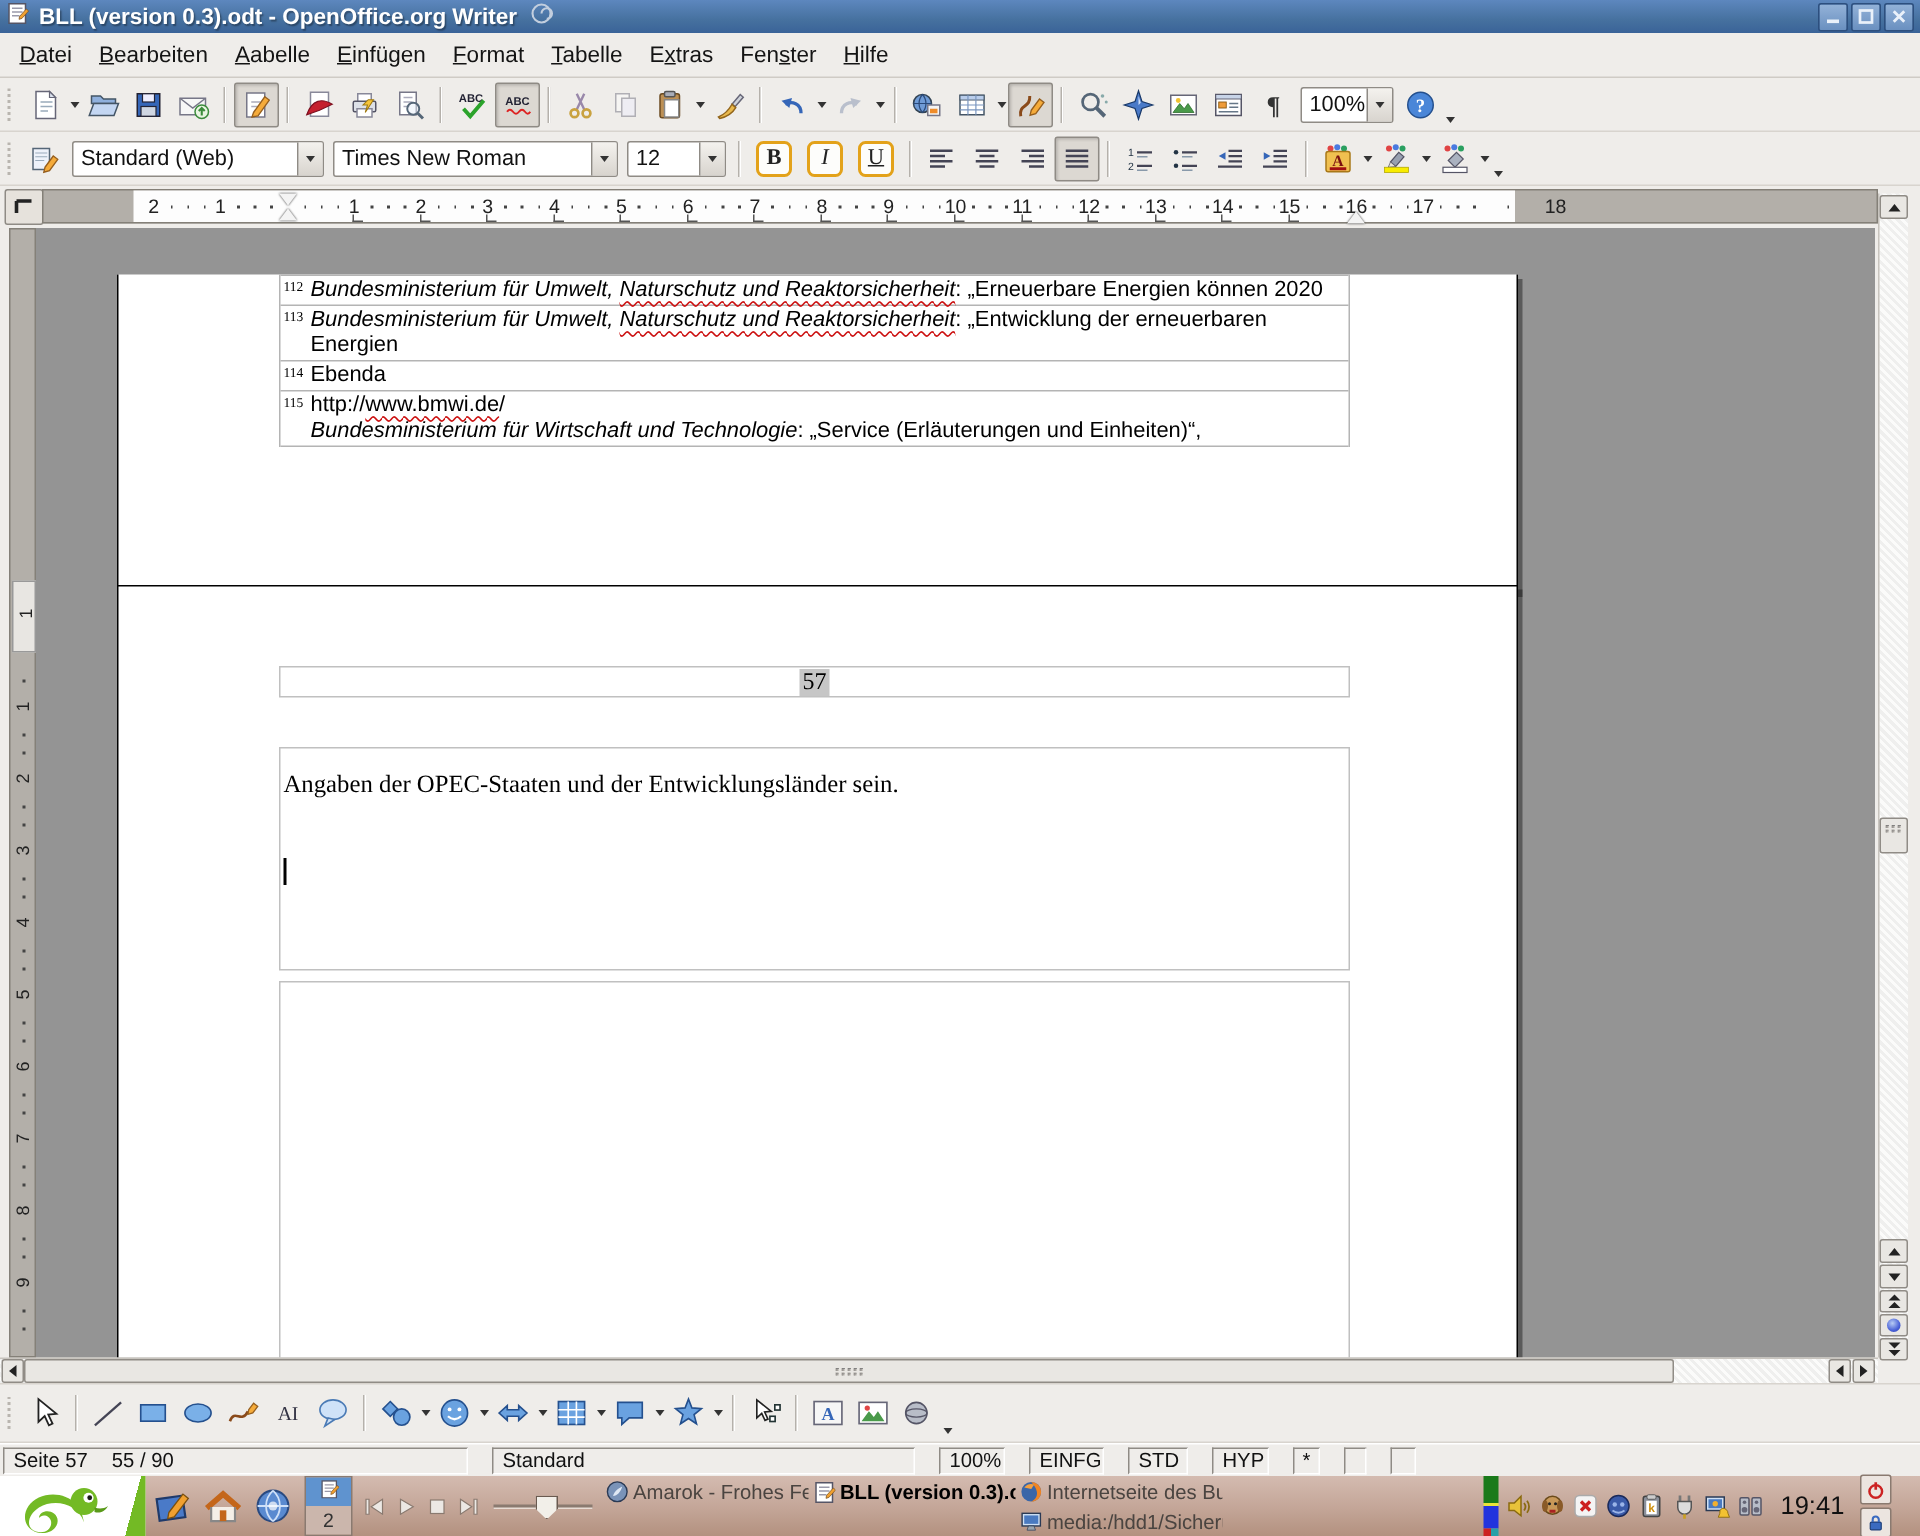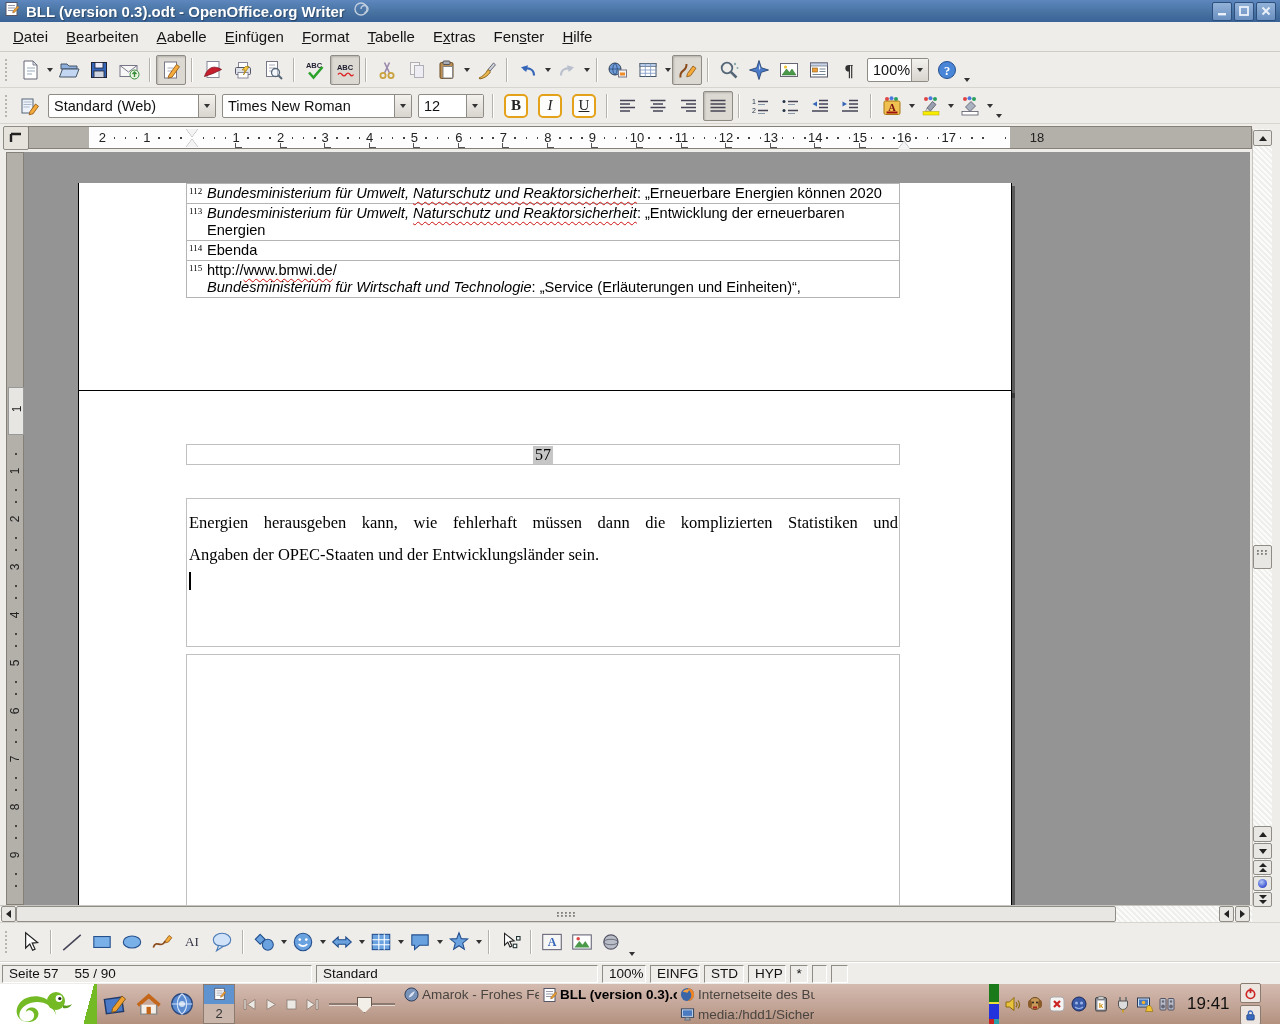--- a/index.html
+++ b/index.html
@@ -101,21 +101,21 @@
   .gripdots i{width:2px;height:2px;background:#a9a5a0;box-shadow:inset .5px .5px 0 #777;}
   #hscroll{position:absolute;left:0;top:905px;width:1252px;height:17px;
     background:repeating-linear-gradient(45deg,#efefee 0 2px,#fbfbfa 2px 4px);border-top:1px solid #c8c4be;}
   #hthumb{position:absolute;left:16px;top:0;width:1100px;height:16px;background:#e9e7e3;border:1px solid #908c86;border-radius:2px;box-sizing:border-box;}
   #hthumb .gripdots{grid-template-columns:repeat(5,3px);padding-top:5px;margin:0 auto;width:19px;}
   #navdot{background:radial-gradient(circle at 40% 35%,#b8ccf4,#4a62d8 60%,#2a3aa8);border-radius:50%;width:9px;height:9px;}
   
   #statusbar{position:absolute;left:0;top:962px;width:1280px;height:22px;background:#efedea;border-top:1px solid #fff;
     display:flex;align-items:center;font-size:13.5px;color:#111;padding-left:2px;box-sizing:border-box;}
   .scell{height:18px;border:1px solid;border-color:#8f8b85 #fff #fff #8f8b85;display:flex;align-items:center;
-    padding:0 6px;box-sizing:border-box;margin-right:4px;white-space:nowrap;overflow:hidden;}
+    padding:0 6px;box-sizing:border-box;margin-right:16px;white-space:nowrap;overflow:hidden;}
   
   #taskbar{position:absolute;left:0;top:984px;width:1280px;height:40px;
     background:linear-gradient(180deg,#d4bbb0 0%,#c3a597 55%,#b3917f 100%);display:flex;align-items:center;}
   #geeko{width:97px;height:40px;background:#fff;position:relative;flex:none;display:flex;align-items:center;}
   #geeko .stripe{position:absolute;right:0;top:0;width:14px;height:40px;background:linear-gradient(105deg,transparent 45%,#73ba25 45%);}
   .qlaunch{width:32px;height:32px;margin:0 1px;display:flex;align-items:center;justify-content:center;flex:none;}
   #pager{width:30px;height:38px;margin:0 4px;flex:none;display:flex;flex-direction:column;border:1px solid #8a7a70;}
   #pager .d1{flex:1;background:#5f93cf;display:flex;align-items:center;justify-content:center;}
   #pager .d2{flex:1;background:#cbb6ac;display:flex;align-items:center;justify-content:center;font-size:13px;color:#333;}
   .mbtn{width:21px;height:18px;flex:none;display:flex;align-items:center;justify-content:center;}
@@ -692,21 +692,20 @@
               <div><span class="it">Bundesministerium für Wirtschaft und Technologie</span><span>: „Service (Erläuterungen und Einheiten)“,</span></div>
             </div>
           </div>
         </div>
     </div>
     <div class="page" id="page2">
       <div id="hdrframe">
         <span id="pagenumfield" class="serif">57</span>
       </div>
       <div id="bodyframe" class="serif">
-        <div class="bodyline just">Energien herausgeben kann, wie fehlerhaft müssen dann die komplizierten Statistiken und</div>
         <div class="bodyline">Angaben der OPEC-Staaten und der Entwicklungsländer sein.</div>
         <div id="caret"></div>
       </div>
       <div id="fnboundary"></div>
     </div>
   </div>
 
   <div id="vscroll">
     <div class="sbtn" style="left:0;top:1px;width:19px;height:16px;">
         <i class="arr up"></i>

